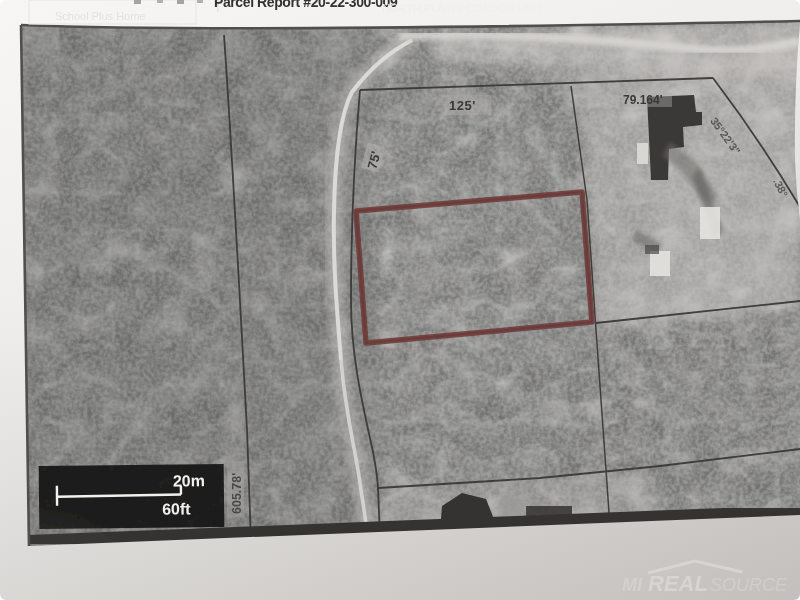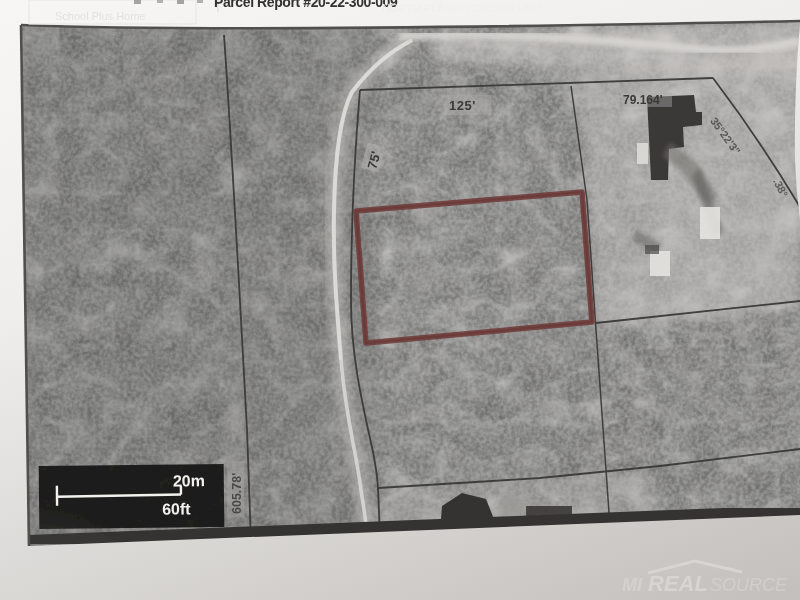--- a/index.html
+++ b/index.html
@@ -1,18 +1,18 @@
 <!DOCTYPE html>
 <html><head>
 <meta charset="utf-8">
 <style>
   html,body{margin:0;padding:0;width:800px;height:600px;overflow:hidden;
     font-family:"Liberation Sans",sans-serif;}
   #page{position:relative;width:800px;height:600px;
-    background:linear-gradient(160deg,#f7f6f4 0%,#efeeec 35%,#d8d6d3 70%,#c2bfbc 100%);}
+    background:linear-gradient(160deg,#f7f6f4 0%,#efeeec 35%,#d8d6d3 70%,#c2bfbc 100%);border-radius:6px;}
   svg{position:absolute;left:0;top:0;}
 </style>
 </head>
 <body>
 <div id="page">
 <svg width="800" height="600" viewBox="0 0 800 600">
   <defs>
     <clipPath id="photoclip">
       <path d="M21,25 Q230,33 800,21 L800,24 Q794,90 795,160 Q796,190 800,220 L800,515 L29,546 Z"></path>
     </clipPath>

